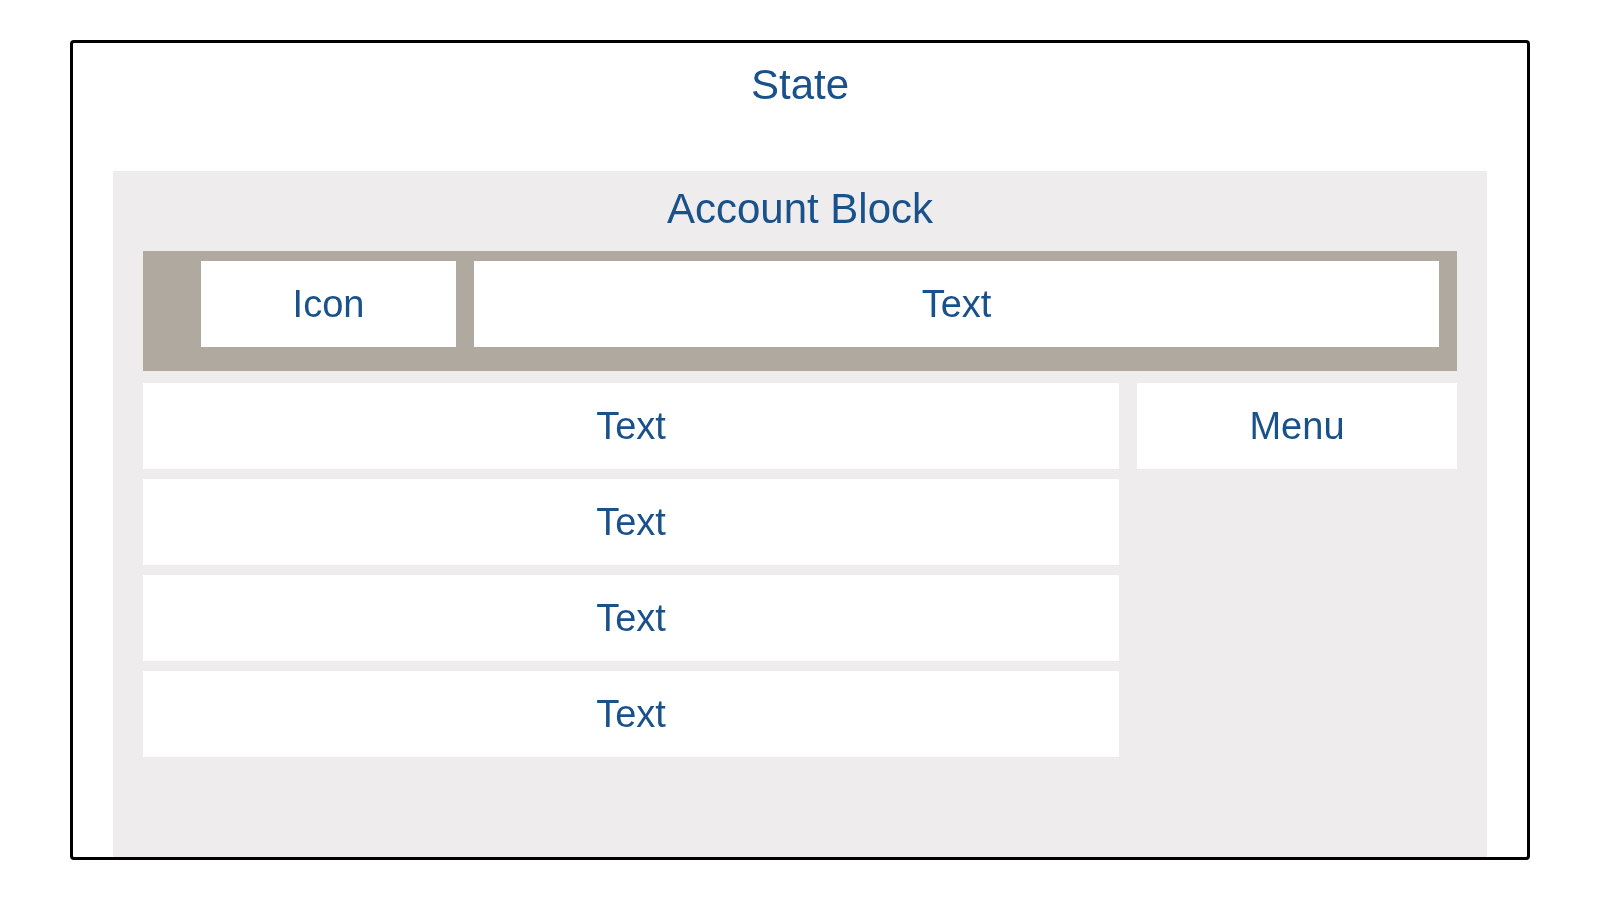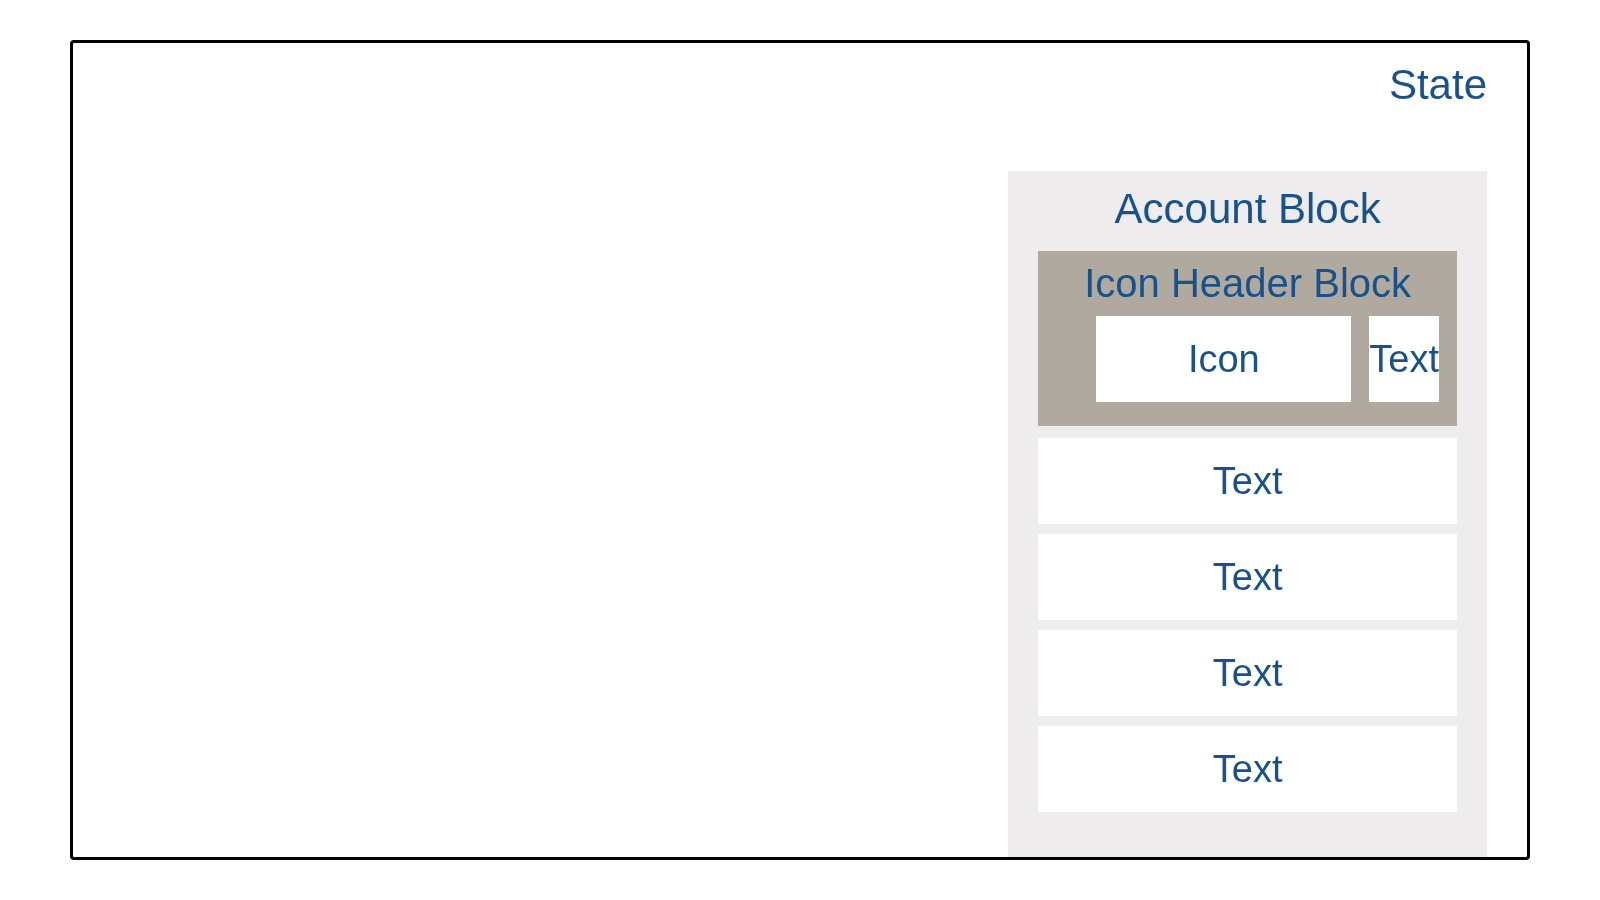--- a/index.html
+++ b/index.html
@@ -16,21 +16,20 @@
   .frame {
     width: 1460px;
     height: 820px;
     border: 3px solid #000000;
     border-radius: 4px;
     background: #ffffff;
     padding: 18px 40px 0 40px;
     display: flex;
     flex-direction: column;
     overflow: hidden;
-    align-items: flex-end;
   }
   .state-title {
     text-align: center;
     color: #19518b;
     font-size: 42px;
     font-weight: 400;
     margin-bottom: 14px;
   }
   .account-block {
     background: #eeecec;
@@ -119,21 +118,20 @@
 </head>
 <body>
 
 <div class="frame">
   <div class="state-title">State</div>
 
   <div class="account-block">
     <div class="account-block-title">Account Block</div>
 
     <div class="icon-header-block">
-      <div class="icon-header-title">Icon Header Block</div>
       <div class="icon-header-row">
         <div class="icon-cell">
           <span>Icon</span>
         </div>
         <div class="header-text-cell">
           <span>Text</span>
         </div>
       </div>
     </div>
 
@@ -145,16 +143,21 @@
         <div class="text-row">
           <span>Text</span>
         </div>
         <div class="text-row">
           <span>Text</span>
         </div>
         <div class="text-row">
           <span>Text</span>
         </div>
       </div>
+      <div class="menu-column">
+        <div class="menu-row">
+          <span>Menu</span>
+        </div>
+      </div>
     </div>
 
   </div>
 </div>
 
 </body></html>

